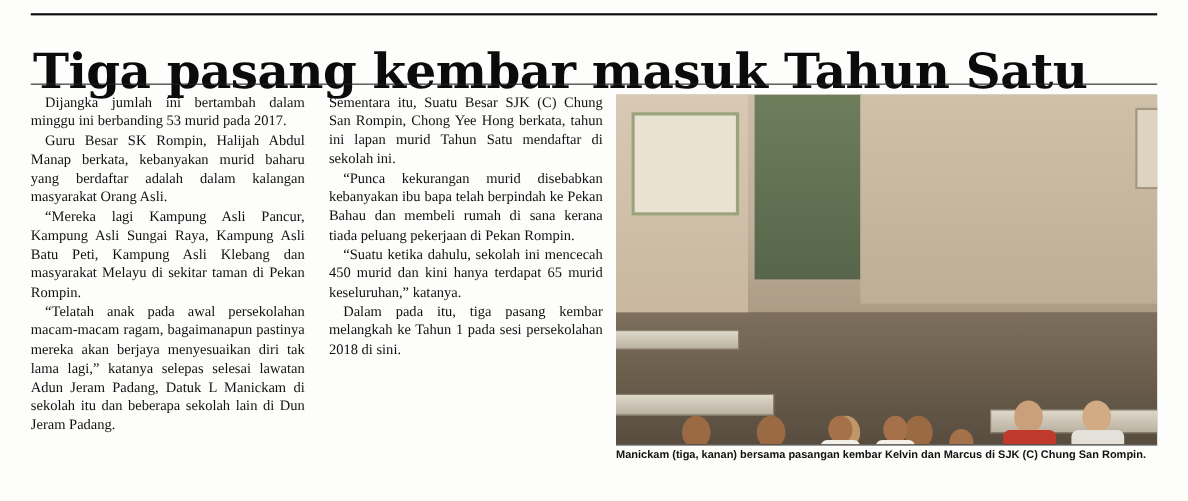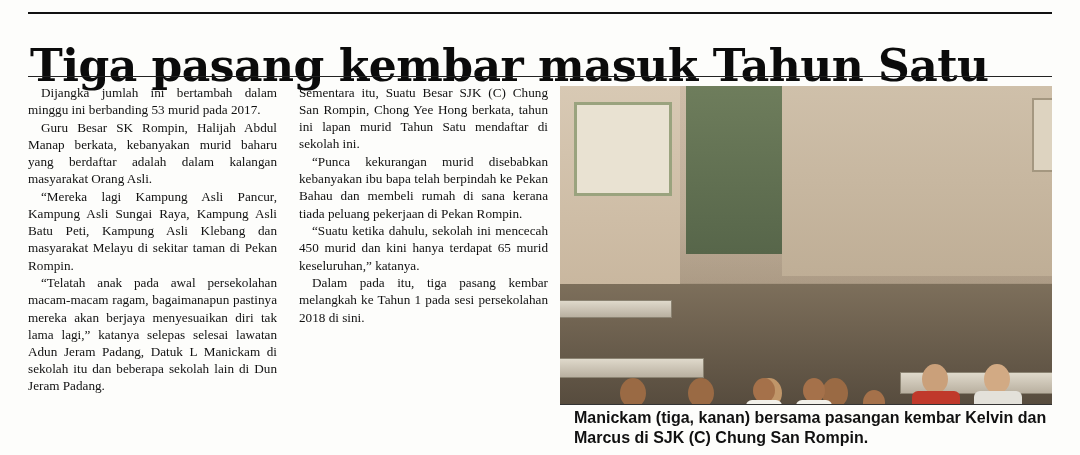--- a/index.html
+++ b/index.html
@@ -146,26 +146,26 @@
     position: absolute;
     border-radius: 6px 6px 2px 2px;
   }
   
   .p-a .head { width: 26px; height: 30px; left: 10px; top: 0; background:#9a6a44; }
   .p-a .body { width: 48px; height: 150px; left: 0; top: 27px; }
   .p-k .head { width: 22px; height: 25px; left: 7px; top: 0; background:#a5714a; }
   .p-k .body { width: 36px; height: 92px; left: 0; top: 22px; }
   .caption {
     position: absolute;
-    left: 574px;
+    left: 560px;
     top: 408px;
     width: 492px;
     font-family: "Liberation Sans", sans-serif;
     font-weight: bold;
-    font-size: 16px;
+    font-size: 10px;
     color: #111;
     line-height: 1.25;
   }
   .caption-rule {
     position: absolute;
     left: 560px;
     top: 404px;
     width: 492px;
     height: 1px;
     background: #333;

